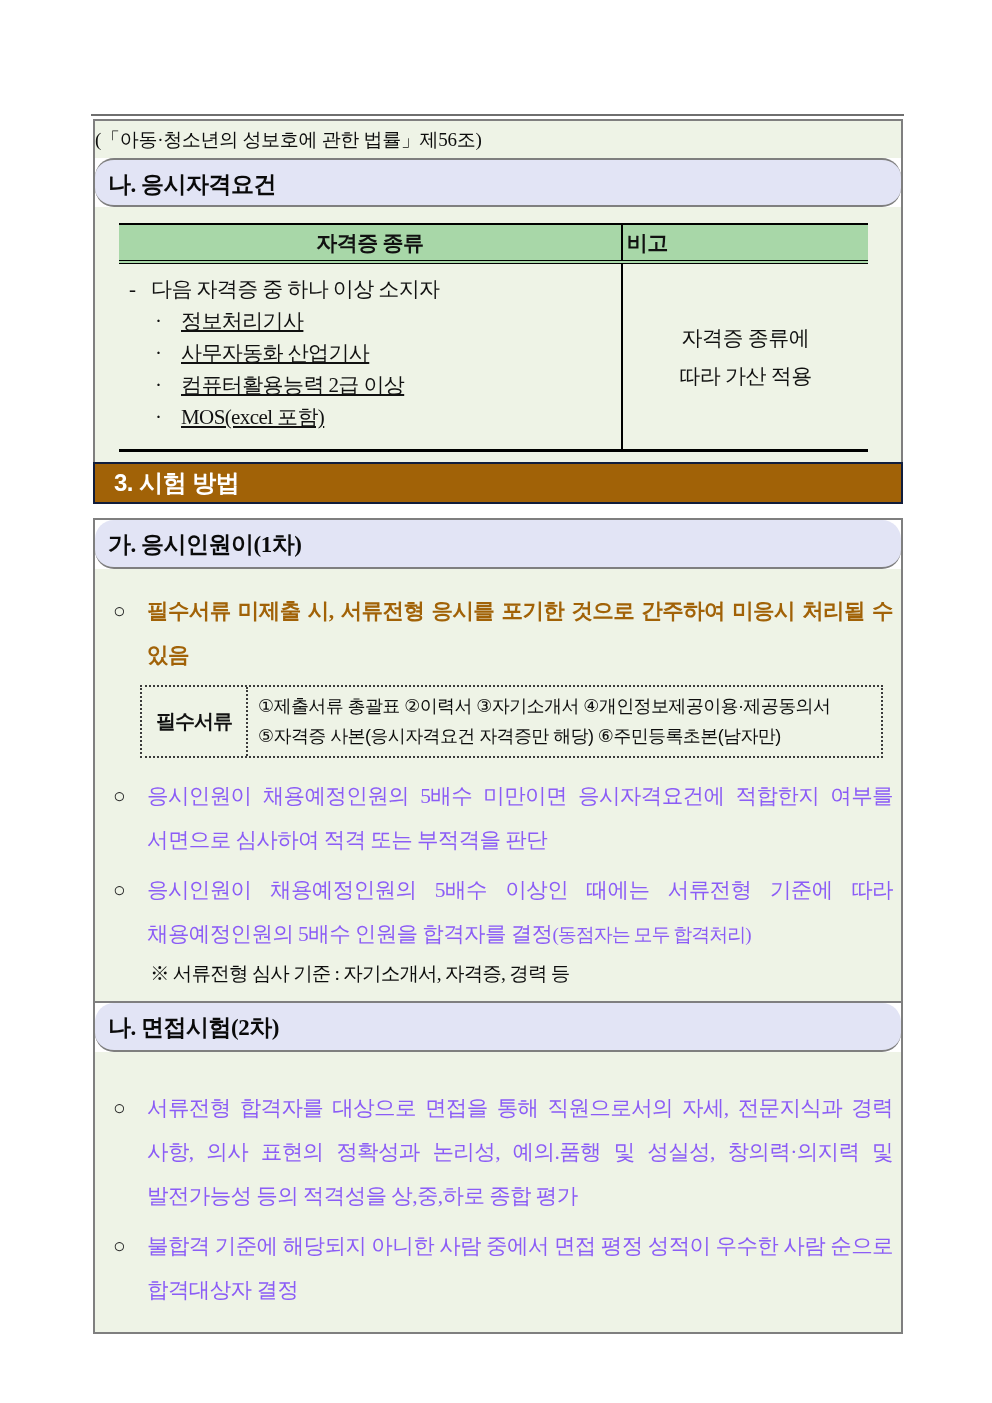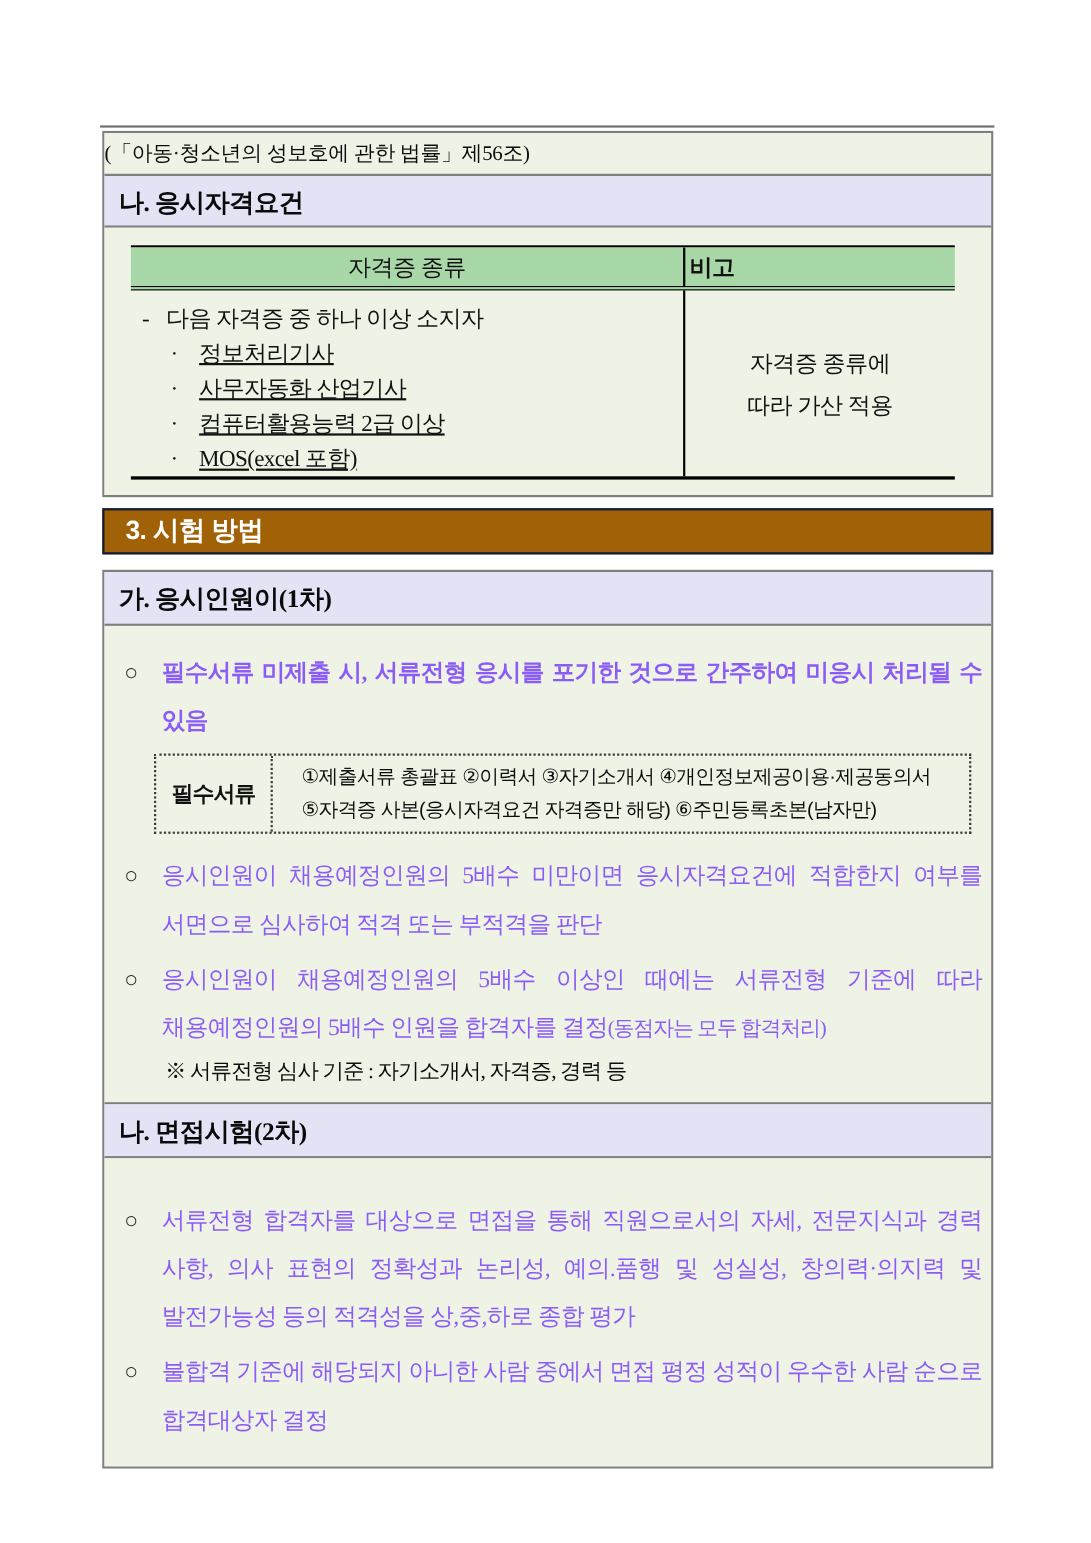--- a/index.html
+++ b/index.html
@@ -12,34 +12,34 @@
   .top-divider { position:absolute; left:91px; top:114px; width:813px; height:2px; background:#6f6f6f; }
 
   
   .panel { position:absolute; left:93px; width:810px; border:2px solid #7f7f7f; }
   .row-note {
     background:#eef3e6; height:37px; line-height:37px; 
     font-size:19px; letter-spacing:-0.3px; color:#0c0c0c;
   }
   .row-head {
     background:#e2e4f5; height:49px; line-height:49px; padding-left:13px;
-    font-size:23px; font-weight:bold; letter-spacing:-0.5px; color:#0a0a0a;
+    font-size:23px; font-weight:bold; letter-spacing:-0.5px; color:#0a0a0a;border-radius:19px;
   }
   .bt { border-top:2px solid #7f7f7f; }
   .bb { border-bottom:2px solid #7f7f7f; }
   .content-green { background:#eef3e6; }
 
   
   .cert-wrap { padding:16px 33px 14px 24px; }
   .cert { border-top:2px solid #000; border-bottom:3px solid #000; }
   .cert-header { display:flex; background:#a8d7a8; border-bottom:4px double #000; }
-  .cert-h1 { width:67%; text-align:center; font-size:21px; font-weight:normal; padding:4px 0 3px; letter-spacing:-0.5px; }
+  .cert-h1 { width:67%; text-align:center; font-size:21px; font-weight:bold; padding:4px 0 3px; letter-spacing:-0.5px; }
   .cert-h2 { flex:1; border-left:2px solid #000; text-align:left; font-size:21px; font-weight:bold; padding:4px 4px 3px; letter-spacing:-0.5px; }
   .cert-body { display:flex; }
-  .cert-c1 { width:67%; padding:9px 4px 0 10px; }
+  .cert-c1 { width:67%; padding:9px 4px 16px 10px; }
   .cert-c2 { flex:1; border-left:2px solid #000; display:flex; flex-direction:column; justify-content:center; align-items:center; }
   .tline { font-size:21px; line-height:32px; letter-spacing:-0.6px; white-space:nowrap; }
   .tline .mk { display:inline-block; width:22px; }
   .titem { padding-left:26px;text-decoration:underline; }
   .titem .mk { width:26px; }
   .remark-line { font-size:21px; line-height:38px; letter-spacing:-0.5px; text-align:center; }
 
   
   .sec-banner {
     position:absolute; left:93px; top:462px; width:810px; height:42px;
@@ -51,26 +51,26 @@
 
   
   .paras1 { padding:20px 8px 10px 15px; }
   .paras2 { padding:34px 8px 20px 15px; }
   .para { display:flex; }
   .pmark { flex:none; width:37px; font-size:21px; line-height:44px; color:#2a2a2a; padding-left:3px; }
   .ptxt {
     flex:1; font-size:21.5px; line-height:44px; letter-spacing:-0.6px;
     text-align:justify; word-break:keep-all; color:#8b5cf6;
   }
-  .para-red .ptxt { color:#8b5cf6; font-weight:bold; }
+  .para-red .ptxt { color:#a16207; font-weight:bold; }
   .small-paren { font-size:19px; letter-spacing:-1px; }
 
   
   .docsbox {
-    display:flex; border:2px dotted #3a3a3a; margin:8px 10px 16px 30px;gap:16px;
+    display:flex; border:2px dotted #3a3a3a; margin:8px 10px 16px 30px;
   }
   .docs-label {
     flex:none; width:106px; display:flex; align-items:center; justify-content:center;
     font-family:"Liberation Sans","DejaVu Sans",sans-serif;
     font-weight:bold; font-size:20px; letter-spacing:-1px;
     border-right:2px dotted #3a3a3a;
   }
   .docs-content { flex:1; padding:4px 6px 5px 10px; }
   .docs-line {
     font-family:"Liberation Sans","DejaVu Sans",sans-serif;

